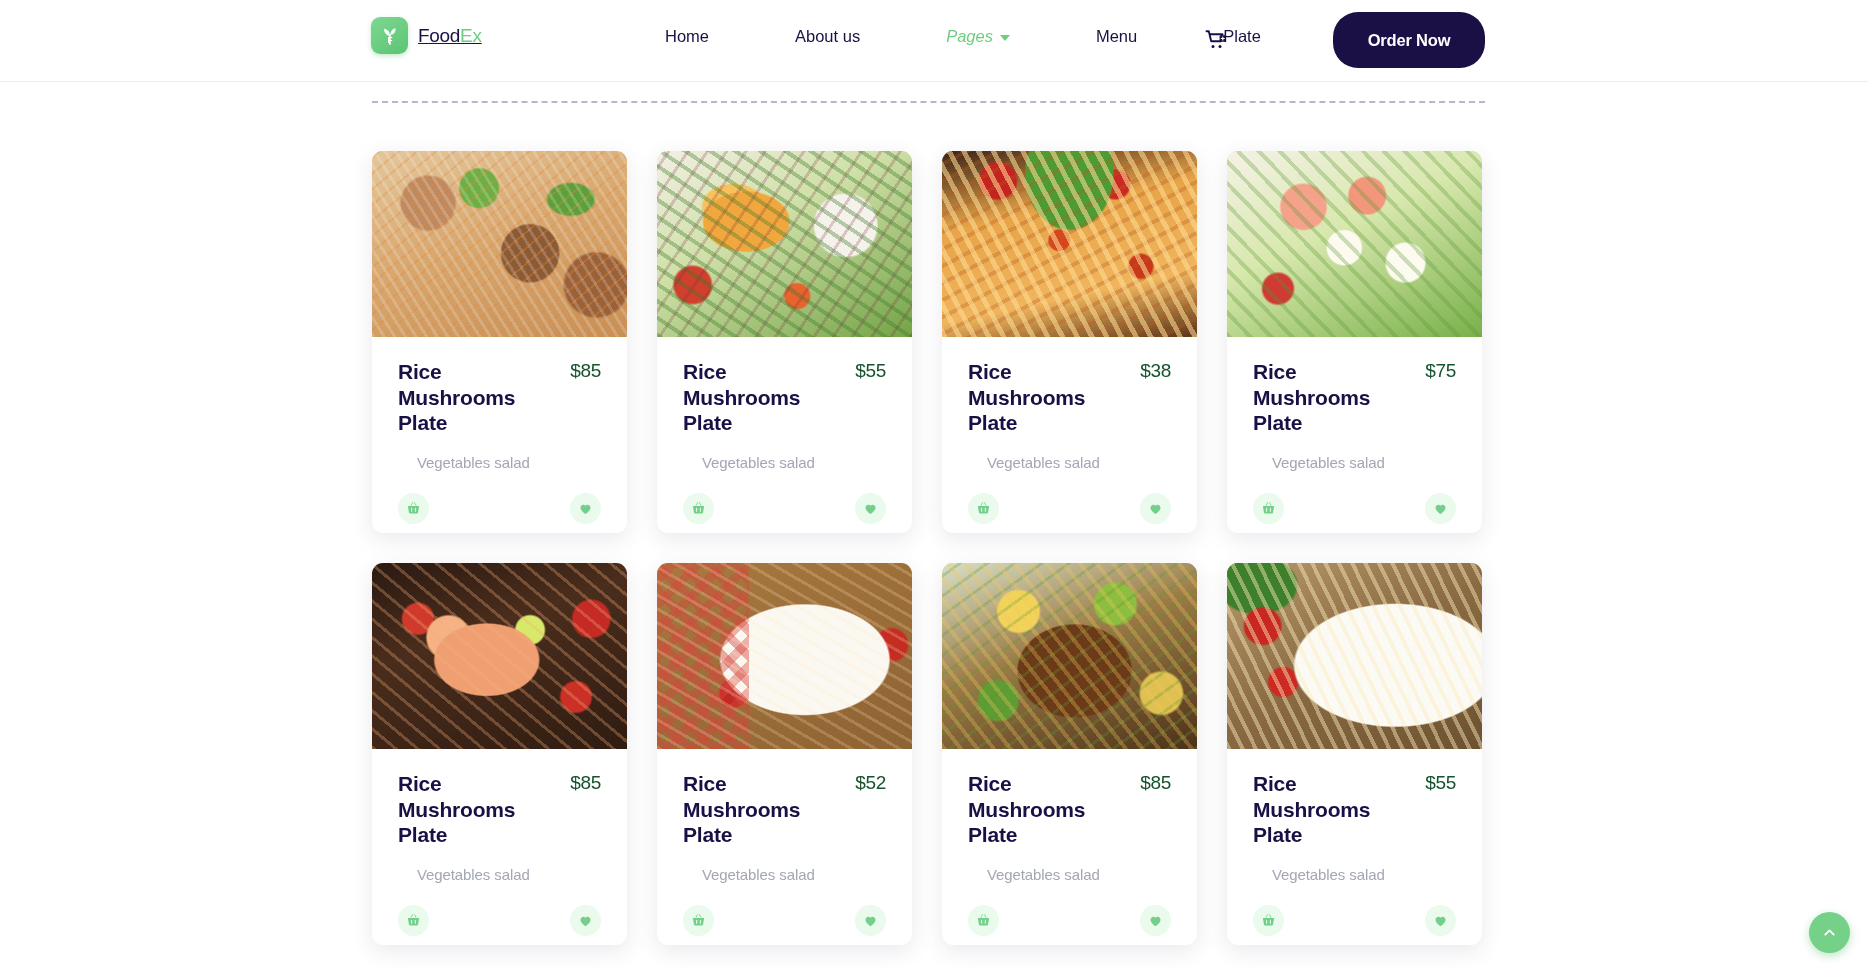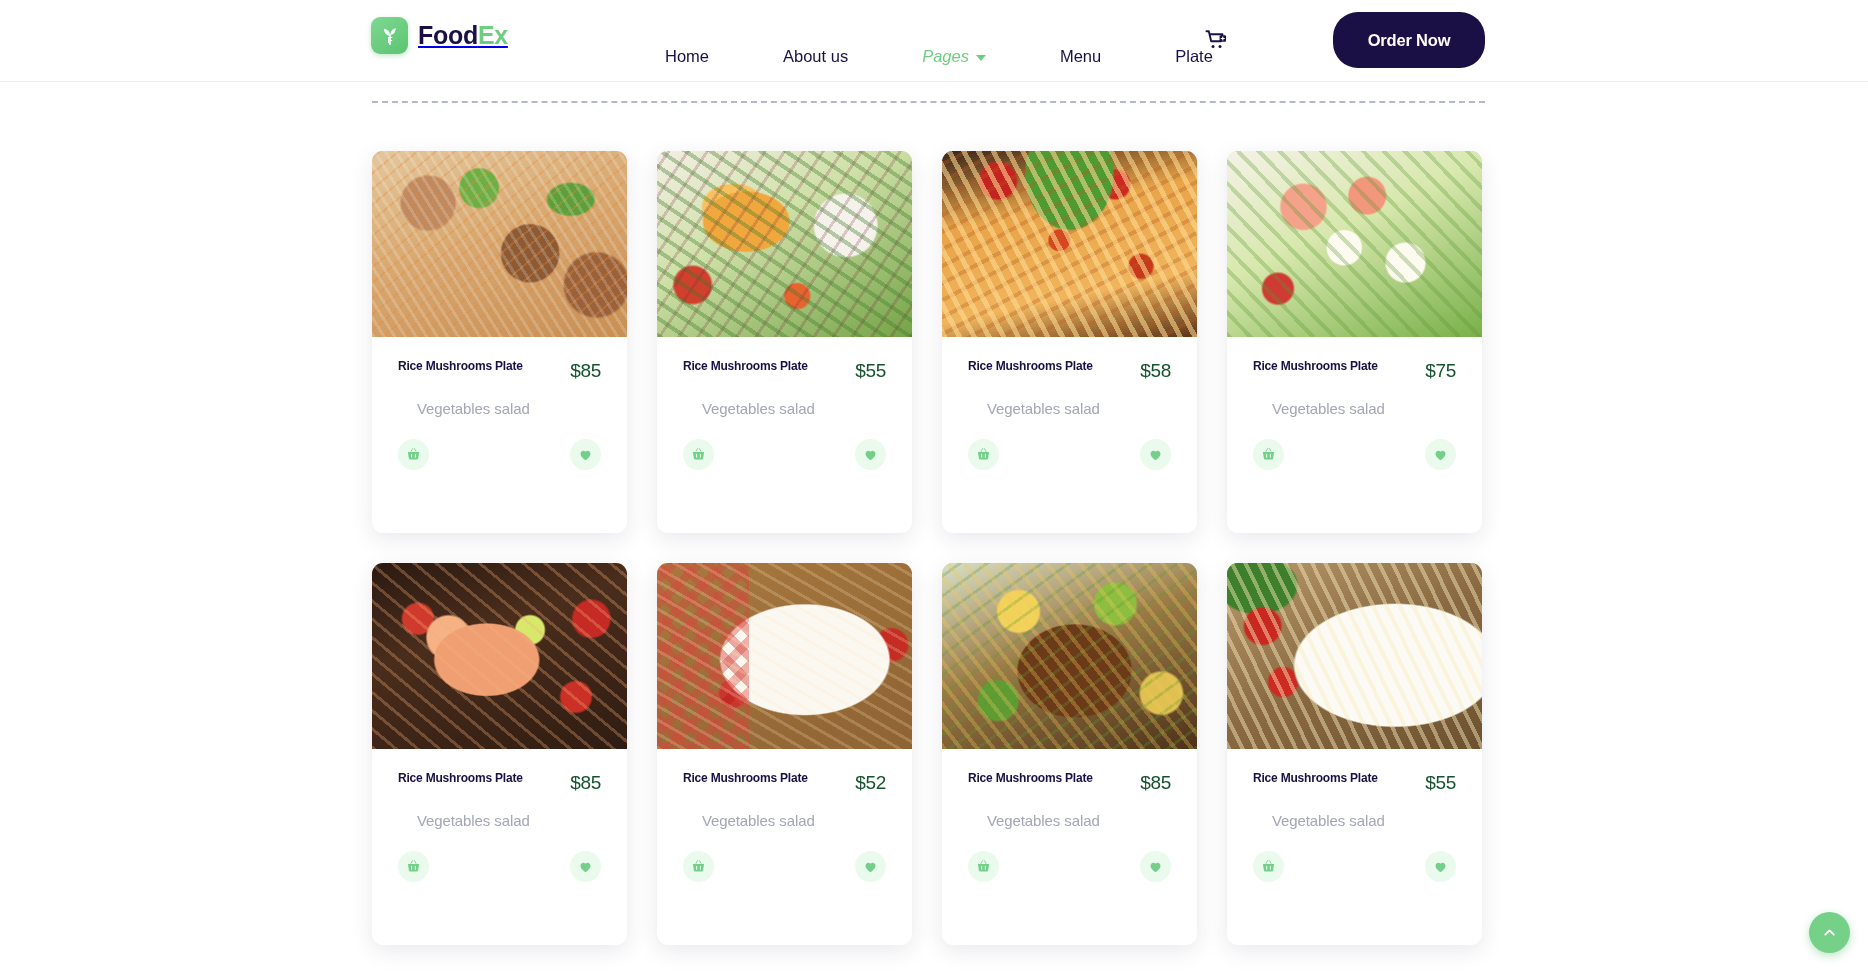--- a/index.html
+++ b/index.html
@@ -30,37 +30,36 @@
     top: 17px;
   }
   .brand-mark {
     width: 37px; height: 37px;
     border-radius: 9px;
     background: linear-gradient(145deg, #7ed892 0%, #5bc472 100%);
     display: flex; align-items: center; justify-content: center;
     box-shadow: 0 2px 5px rgba(90,190,110,0.35);
   }
   .brand-text {
-    font-size: 25px;
-    font-weight: bold;
+    font-size: 19px;
+    font-weight: normal;
     letter-spacing: -0.3px;
     color: #1b1046;
     white-space: nowrap;
   }
   .brand-text .accent { color: #6ece80; }
 
   .nav-links {
     position: absolute;
     left: 630px;
     top: 0;
     height: 73px;
     display: flex;
     align-items: center;
-    gap: 4px;
-    margin-top: 20px;
+    gap: 16px;
   }
   .nav-link {
     font-size: 16.5px;
     color: #1b1046;
     text-decoration: none;
     padding: 0 35px;
     display: flex;
     align-items: center;
     gap: 7px;
     white-space: nowrap;
@@ -146,27 +145,26 @@
     display: flex;
     flex-direction: column;
   }
   .title-row {
     display: flex;
     justify-content: space-between;
     align-items: flex-start;
     gap: 8px;
   }
   .card-title {
-    font-size: 12px;
+    font-size: 21px;
     font-weight: bold;
     color: #1b1046;
     line-height: 1.22;
     max-width: 135px;
     letter-spacing: -0.2px;
-    text-align: right;
   }
   .card-price {
     font-size: 19px;
     font-weight: normal;
     color: #14532d;
     white-space: nowrap;
     padding-top: 1px;
     letter-spacing: -0.3px;
   }
   .card-sub {
@@ -340,21 +338,21 @@
         radial-gradient(circle at 46% 48%, #d8461f 0 6%, transparent 7%),
         radial-gradient(circle at 78% 62%, #c9381b 0 5%, transparent 6%),
         linear-gradient(168deg, #3a2318 0%, #e8a449 34%, #f0b55d 72%, #5a3218 100%);"></div>
       <div class="layer" style="background:
         repeating-linear-gradient(62deg, rgba(255,222,150,0.55) 0 5px, transparent 5px 13px),
         repeating-linear-gradient(-28deg, rgba(180,90,30,0.30) 0 4px, transparent 4px 15px);"></div>
     </div>
     <div class="card-body">
       <div class="title-row">
         <div class="card-title">Rice Mushrooms Plate</div>
-        <div class="card-price">$58</div>
+        <div class="card-price">$38</div>
       </div>
       <div class="card-sub">Vegetables salad</div>
       <div class="card-actions">
         <button class="icon-circle">
           <svg width="15" height="15" viewBox="0 0 24 24">
               <path d="M8 7 L10.5 2.5M16 7 L13.5 2.5" stroke="#8ad99a" stroke-width="1.6" stroke-linecap="round" fill="none"></path>
               <path d="M3 8h18l-1.7 10.5a2 2 0 0 1-2 1.5H6.7a2 2 0 0 1-2-1.5L3 8Z" fill="#74cf8a"></path>
               <path d="M9 11.5v5M15 11.5v5" stroke="#eafaed" stroke-width="1.7" stroke-linecap="round"></path>
             </svg>
         </button>

